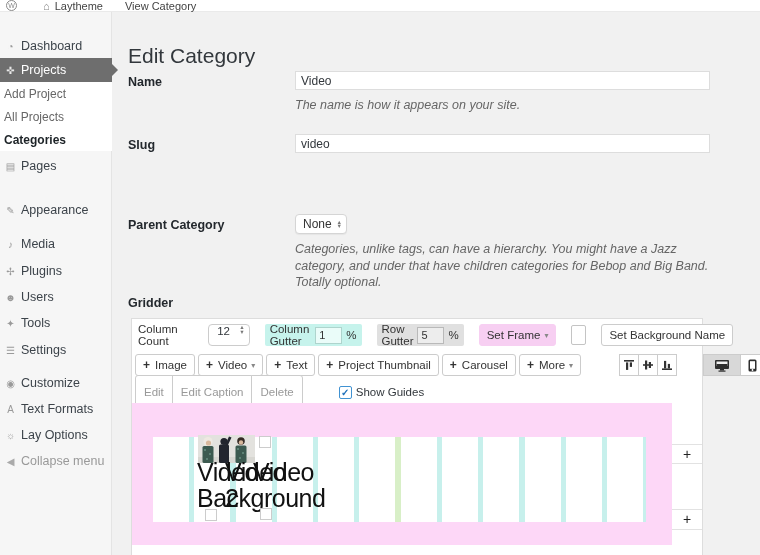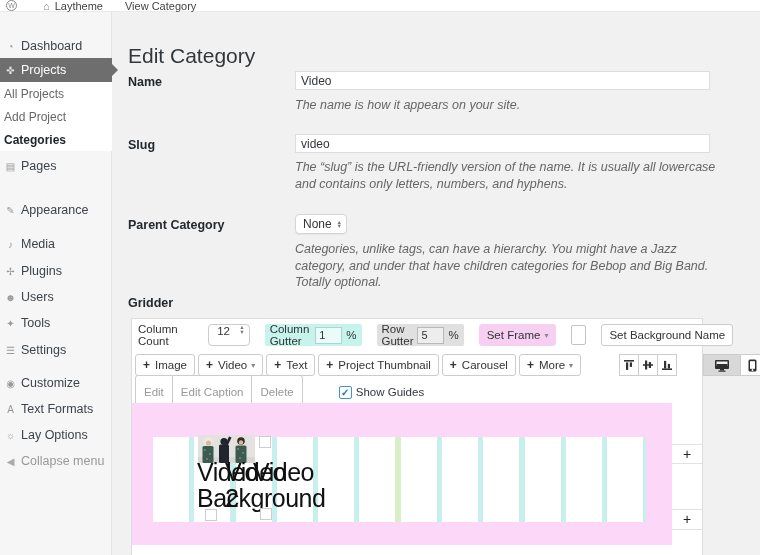--- a/index.html
+++ b/index.html
@@ -147,22 +147,22 @@
     <div class="s-item" style="top:22px">
       <span class="s-ico">◔</span>
       <span>Dashboard</span>
     </div>
     <div class="s-item sel" style="top:46px">
       <span class="s-ico">✜</span>
       <span>Projects</span>
       <span class="proj-arrow"></span>
     </div>
     <div class="submenu">
+      <div class="sm-item">Add Project</div>
       <div class="sm-item">All Projects</div>
-      <div class="sm-item">Add Project</div>
       <div class="sm-item cur">Categories</div>
     </div>
     <div class="s-item" style="top:142px">
       <span class="s-ico">▤</span>
       <span>Pages</span>
     </div>
     <div class="s-item" style="top:186px">
       <span class="s-ico">✎</span>
       <span>Appearance</span>
     </div>
@@ -206,21 +206,20 @@
 
   <div class="main">
     <div class="page-title">Edit Category</div>
 
     <div class="f-label" style="top:63px">Name</div>
     <input class="f-input" style="top: 59px;" value="Video">
     <div class="f-desc" style="top:85px">The name is how it appears on your site.</div>
 
     <div class="f-label" style="top:126px">Slug</div>
     <input class="f-input" style="top: 122px;" value="video">
-    <div class="f-desc" style="top:147px">The “slug” is the URL-friendly version of the name. It is usually all lowercase and contains only letters, numbers, and hyphens.</div>
 
     <div class="f-label" style="top:206px">Parent Category</div>
     <div class="selectbox" style="top:202px">
       <span>None</span>
       <span class="stepper">
           <i>▲</i>
           <i>▼</i>
         </span>
     </div>
     <div class="f-desc" style="top:229px">Categories, unlike tags, can have a hierarchy. You might have a Jazz category, and under that have children categories for Bebop and Big Band. Totally optional.</div>

